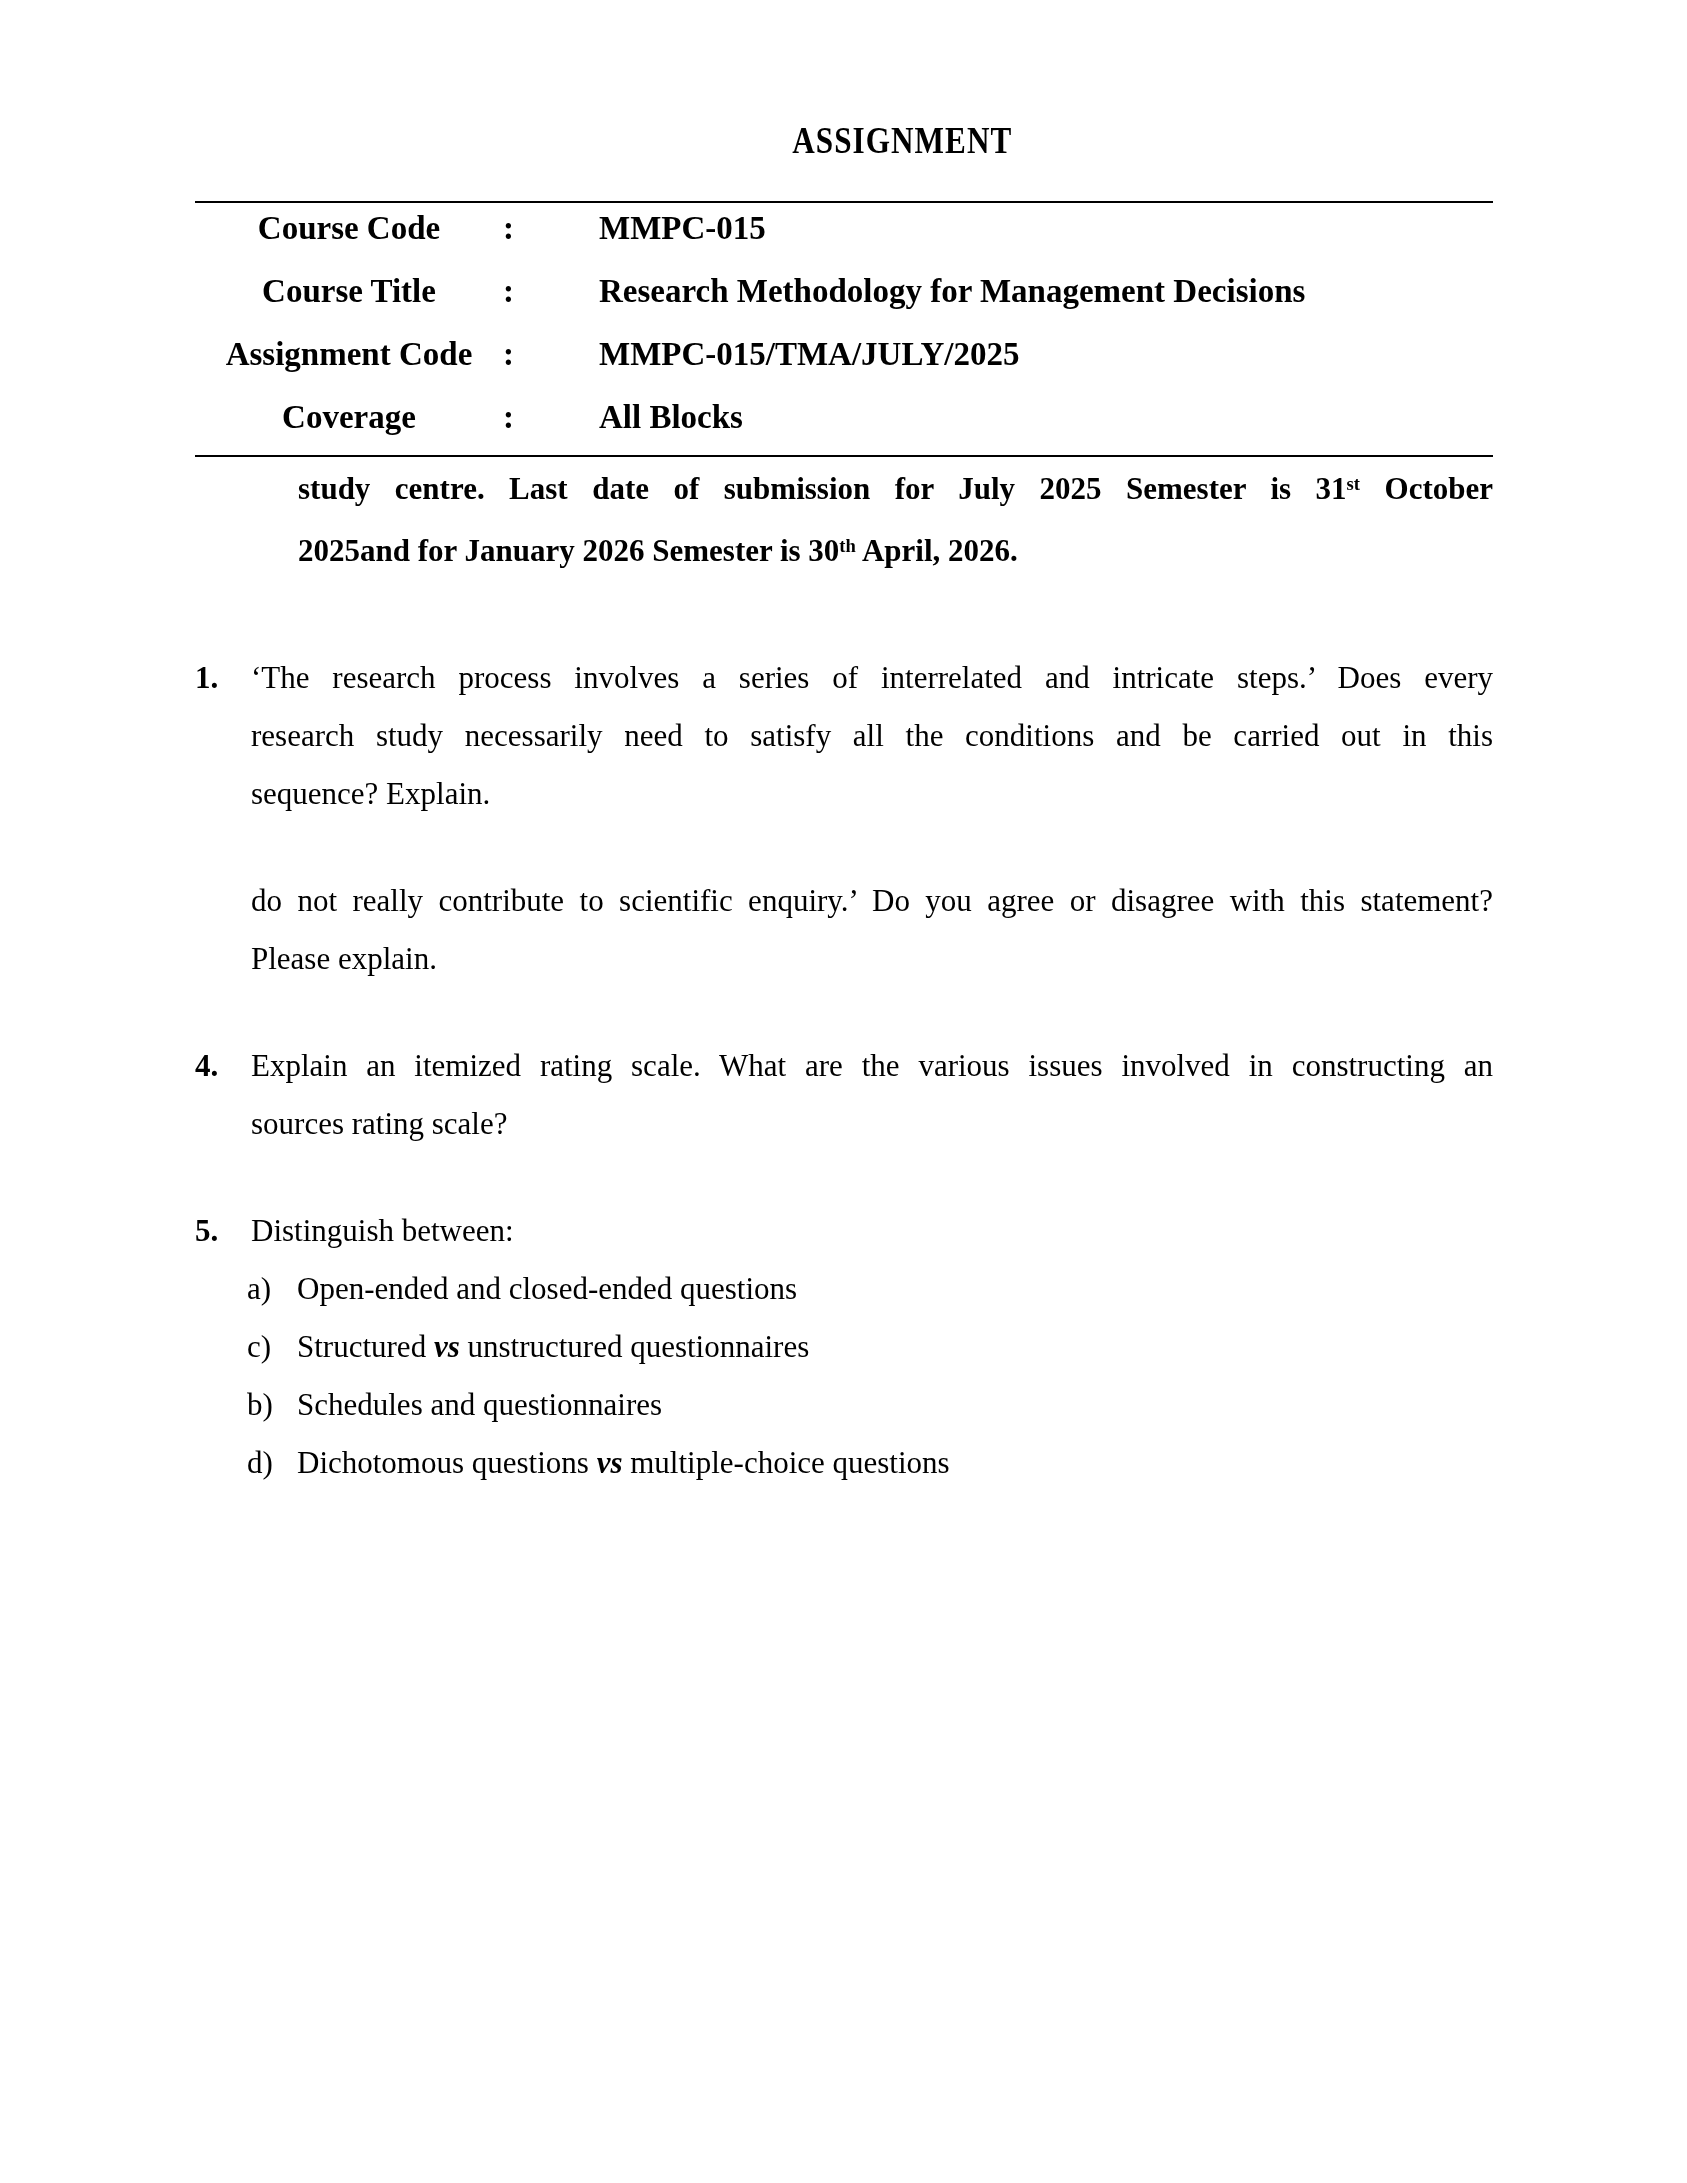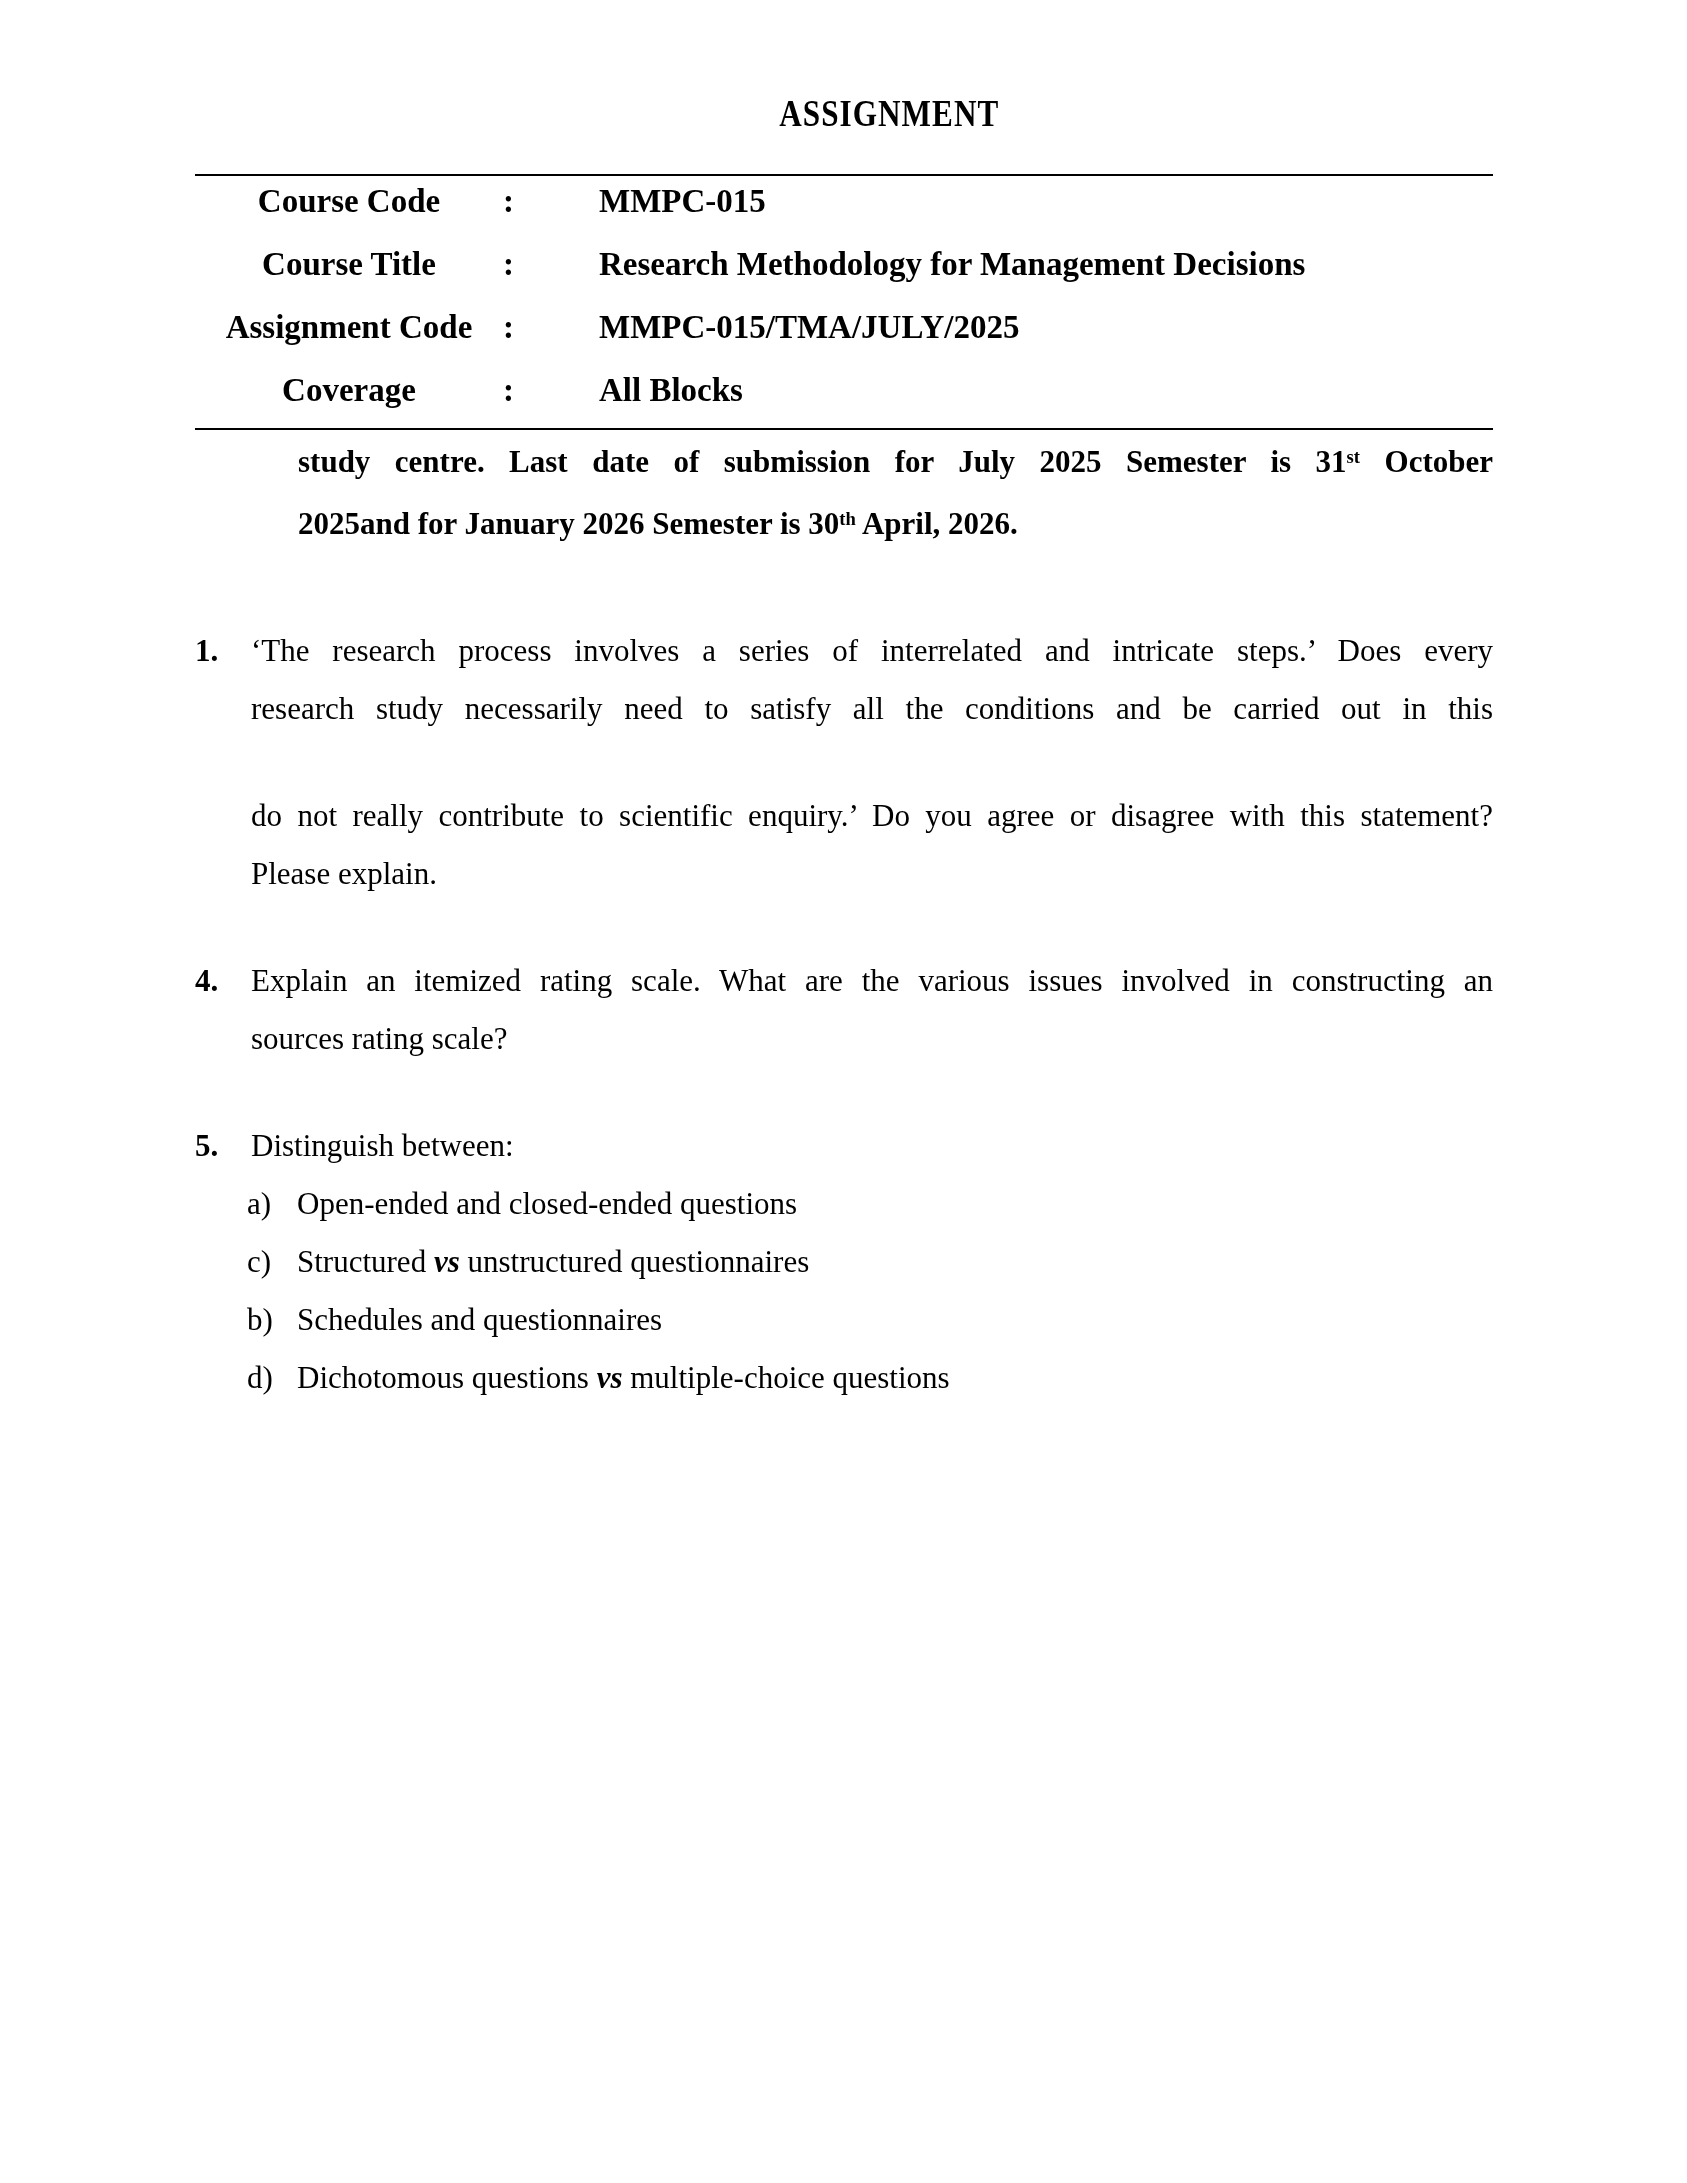--- a/index.html
+++ b/index.html
@@ -8,28 +8,28 @@
     height: 2183px;
     background: #ffffff;
     color: #000000;
     font-family: "Liberation Serif", "DejaVu Serif", serif;
   }
   .page { padding: 0 194px 0 195px; }
 
   
   .title {
     margin: 0;
-    padding: 93px 0 0 0;
+    padding: 120px 0 0 0;
     height: 41px;
     line-height: 41px;
     font-size: 38px;
     font-weight: 700;
     text-align: center;
     position: relative;
-    left: 45px;
+    left: 58px;
   }
   .title-inner { display: inline-block; transform: scaleX(0.82); letter-spacing: 1.3px; }
 
   
   .info-table {
     margin-top: 40px;
     border-top: 2.6px solid #000;
     border-bottom: 2.6px solid #000;
   }
   .it-row { display: flex; line-height: 63px; font-weight: 700; font-size: 33px; }
@@ -97,20 +97,21 @@
   </div>
 
   <div class="note">
     <div class="jl"><span>study centre. Last date of submission for July 2025 Semester is 31</span><sup>st</sup><span> October</span></div>
     <div class="ll"><span>2025and for January 2026 Semester is 30</span><sup>th</sup><span> April, 2026.</span></div>
   </div>
 
   <div class="q q-first">
     <div class="q-l1 jl"><span class="qnum">1.</span><span>‘The research process involves a series of interrelated and intricate steps.’ Does every</span></div>
     <div class="jl">research study necessarily need to satisfy all the conditions and be carried out in this</div>
+    <div class="ll">sequence? Explain.</div>
   </div>
 
 
   <div class="q">
     <div class="jl">do not really contribute to scientific enquiry.’ Do you agree or disagree with this statement?</div>
     <div class="ll">Please explain.</div>
   </div>
 
   <div class="q">
     <div class="q-l1 jl"><span class="qnum">4.</span><span>Explain an itemized rating scale. What are the various issues involved in constructing an</span></div>

